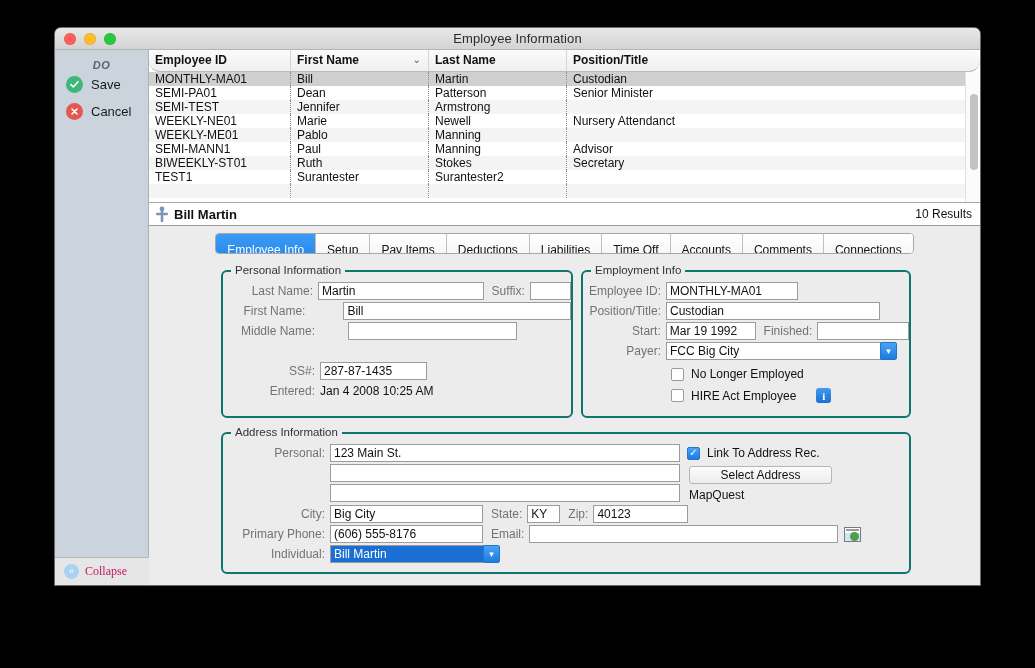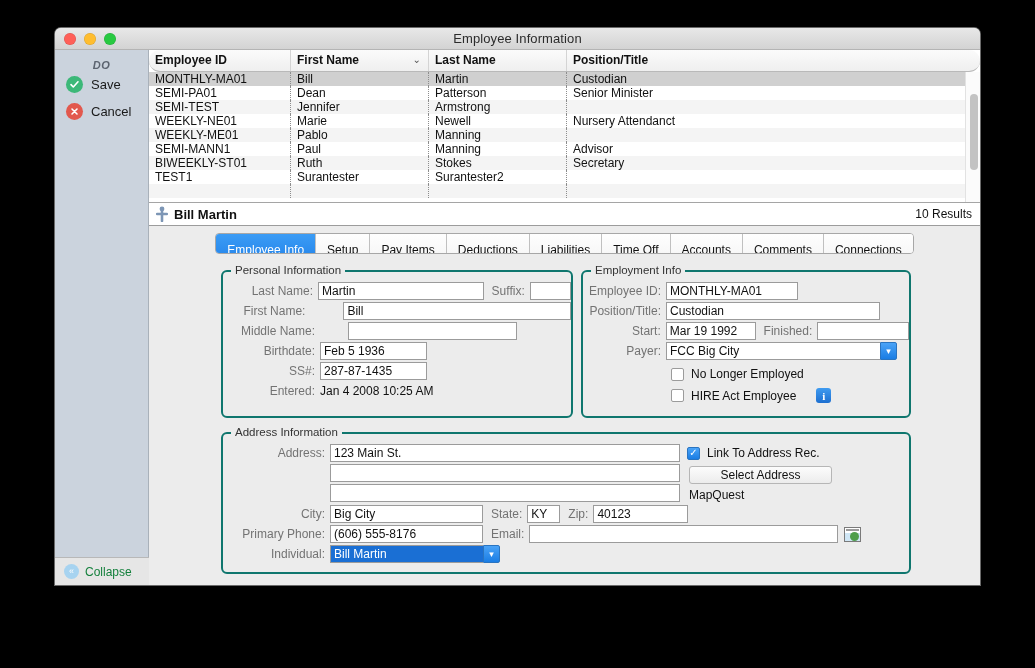--- a/index.html
+++ b/index.html
@@ -84,21 +84,21 @@
     border-top: 1px solid #b8b8b8;
     display: flex; align-items: center; gap: 6px;
     padding-left: 9px;
   }
   .collapse-icon {
     width: 15px; height: 15px; border-radius: 50%;
     background: #a7d3f0;
     display: flex; align-items: center; justify-content: center;
     color: #ffffff; font-size: 9px; line-height: 1;
   }
-  .collapse-label { font-size: 12px; color: #15803d; }
+  .collapse-label { font-size: 12px; color: #be185d; font-family: Liberation Serif, serif; }
 
   
   .main { flex: 1 1 auto; display: flex; flex-direction: column; background: #ececec; min-width: 0; }
 
   
   .tablewrap {
     height: 153px;
     background: #fff;
     border-bottom: 1px solid #a5a5a5;
     position: relative;
@@ -455,24 +455,20 @@
           <div class="row" style="left:0; top:30px; width:100%;gap:33px;">
             <span class="lbl" style="width:92px;">First Name:</span>
             <span class="fld" style="width:253px;">Bill</span>
           </div>
 
           <div class="row" style="left:0; top:50px; width:100%;gap:28px;">
             <span class="lbl" style="width:92px;">Middle Name:</span>
             <span class="fld" style="width:169px;"></span>
           </div>
 
-          <div class="row" style="left:0; top:70px; width:100%;">
-            <span class="lbl" style="width:92px;">Birthdate:</span>
-            <span class="fld" style="width:107px;">Feb 5 1936</span>
-          </div>
 
           <div class="row" style="left:0; top:90px; width:100%;">
             <span class="lbl" style="width:92px;">SS#:</span>
             <span class="fld" style="width:107px;">287-87-1435</span>
           </div>
 
           <div class="row" style="left:0; top:112px; width:100%;">
             <span class="lbl" style="width:92px;">Entered:</span>
             <span class="stat">Jan 4 2008 10:25 AM</span>
           </div>
@@ -514,21 +510,21 @@
             <span class="chk"></span>
             <span class="chk-label">HIRE Act Employee</span>
             <span class="help-btn" style="margin-left:20px;">i</span>
           </div>
         </div>
 
         <div class="group grp-address">
           <div class="group-title">Address Information</div>
 
           <div class="row" style="left:0; top:10px; width:100%;">
-            <span class="lbl" style="width:102px;">Address:</span>
+            <span class="lbl" style="width:102px;">Personal:</span>
             <span class="fld" style="width:350px;">123 Main St.</span>
           </div>
           <div class="row" style="left:0; top:30px; width:100%;">
             <span class="lbl" style="width:102px;"></span>
             <span class="fld" style="width:350px;"></span>
           </div>
           <div class="row" style="left:0; top:50px; width:100%;">
             <span class="lbl" style="width:102px;"></span>
             <span class="fld" style="width:350px;"></span>
           </div>

